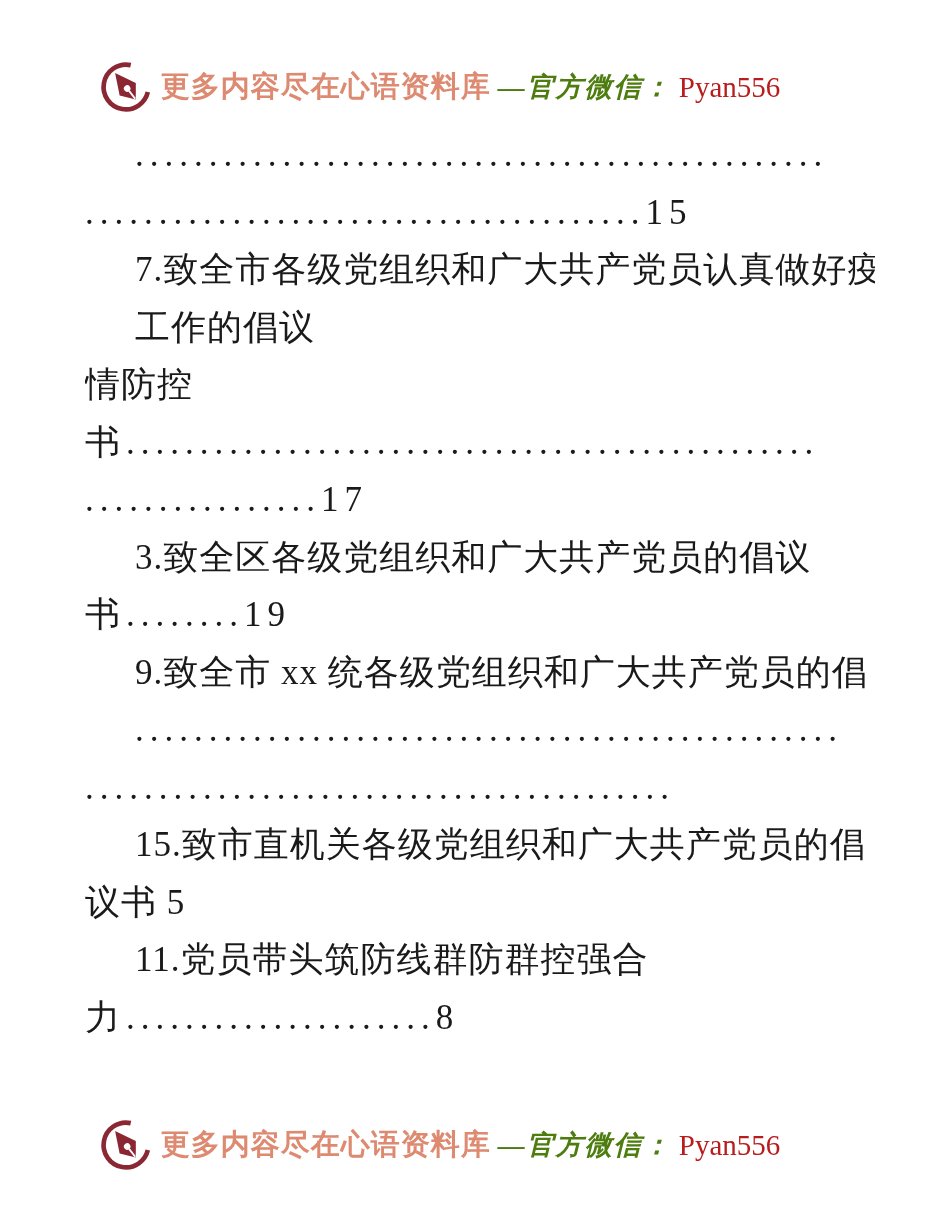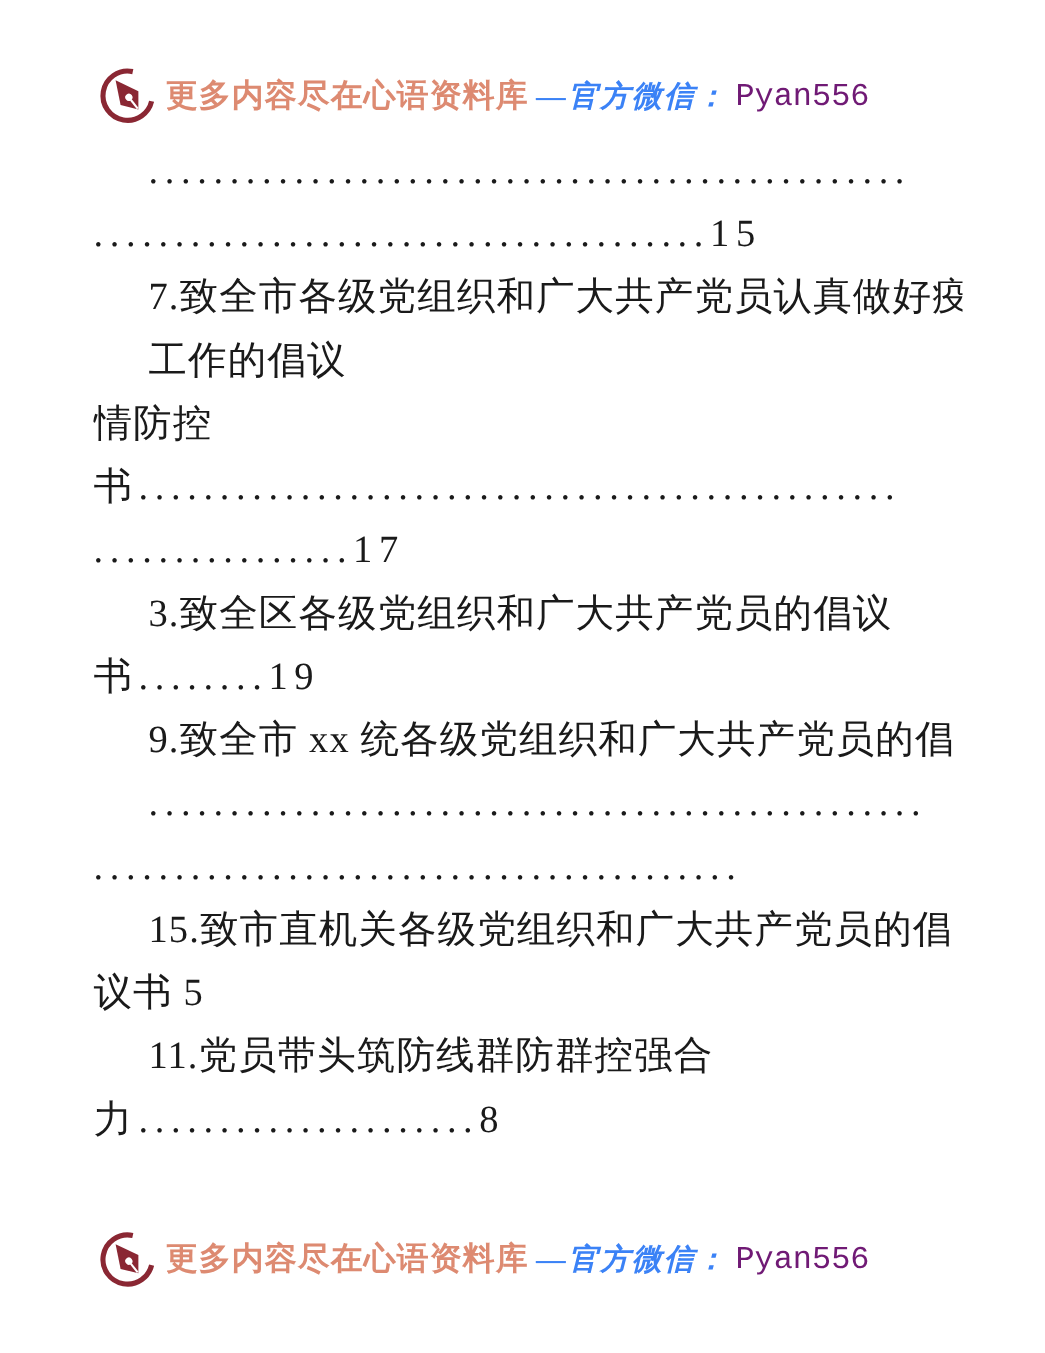--- a/index.html
+++ b/index.html
@@ -39,27 +39,27 @@
   .brand-text {
     font-size: 29px;
     font-weight: bold;
     color: #dd8a71;
     letter-spacing: 1px;
   }
   .wechat-label {
     font-size: 27px;
     font-style: italic;
     font-weight: bold;
-    color: #3b82f6;
+    color: #4d7c0f;
     letter-spacing: 2px;
   }
   .wechat-id {
-    font-family: Liberation Mono, monospace;
+    font-family: Liberation Serif, serif;
     font-size: 29px;
-    color: #701a75;
+    color: #b91c1c;
   }
 
   
   .toc {
     position: absolute;
     left: 85px;
     top: 126px;
     width: 790px;
     color: #1a1a1a;
     font-size: 35px;

